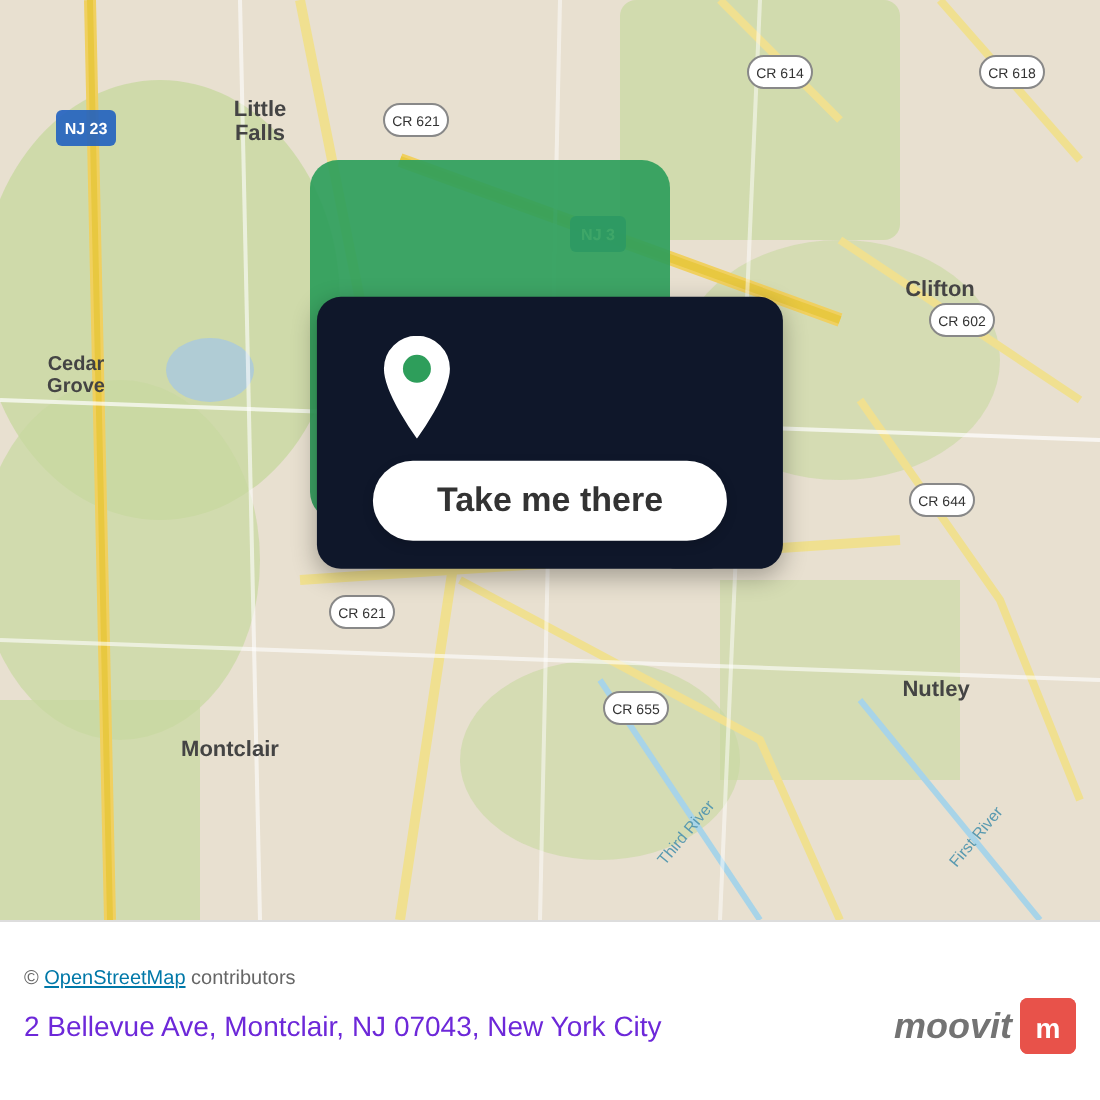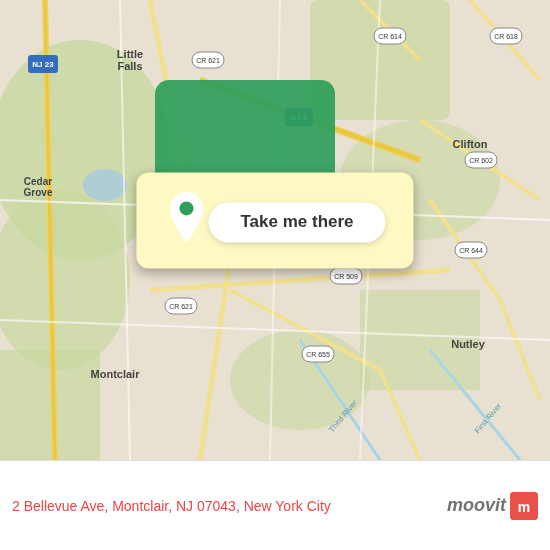--- a/index.html
+++ b/index.html
@@ -33,26 +33,25 @@
       top: 50%;
       left: 50%;
       transform: translate(-50%, -60%);
       display: flex;
       flex-direction: column;
       align-items: center;
       z-index: 10;
     }
 
     #green-card {
-      background-color: #fef9c3;
+      background-color: #0f172a;
       border-radius: 12px;
       padding: 18px 28px 14px 28px;
       display: flex;
-      flex-direction: row;
-      align-items: center;
+      flex-direction: column;
       box-shadow: 0 4px 12px rgba(0,0,0,0.3);
     }
 
     #location-pin-icon {
       width: 44px;
       height: 54px;
       margin-bottom: 10px;
     }
 
     #take-me-there-btn {
@@ -86,21 +85,21 @@
     }
 
     #address-row {
       display: flex;
       align-items: center;
       justify-content: space-between;
     }
 
     #address-text {
       font-size: 14px;
-      color: #ef4444;
+      color: #6d28d9;
       font-weight: 400;
     }
 
     #moovit-logo {
       display: flex;
       align-items: center;
       gap: 4px;
     }
 
     #moovit-text {
@@ -237,20 +236,23 @@
         <path d="M22 2C13.163 2 6 9.163 6 18c0 12.375 16 34 16 34s16-21.625 16-34C38 9.163 30.837 2 22 2z" fill="white" stroke="white" stroke-width="1"></path>
         <circle cx="22" cy="18" r="7" fill="#2e9e5b"></circle>
       </svg>
 
       <button id="take-me-there-btn">Take me there</button>
     </div>
   </div>
 </div>
 
 <div id="bottom-bar">
+  <div id="attribution-row">
+    <span>© </span><span class="osm-link">OpenStreetMap</span><span> contributors</span>
+  </div>
   <div id="address-row">
     <span id="address-text">2 Bellevue Ave, Montclair, NJ 07043, New York City</span>
     <div id="moovit-logo">
       <span id="moovit-text">moovit</span>
       <div id="moovit-icon">
         <svg width="28" height="28" viewBox="0 0 28 28" xmlns="http://www.w3.org/2000/svg">
           <rect width="28" height="28" rx="4" fill="#e8524a"></rect>
           <text x="14" y="20" text-anchor="middle" font-size="14" font-weight="bold" fill="white">m</text>
         </svg>
       </div>

